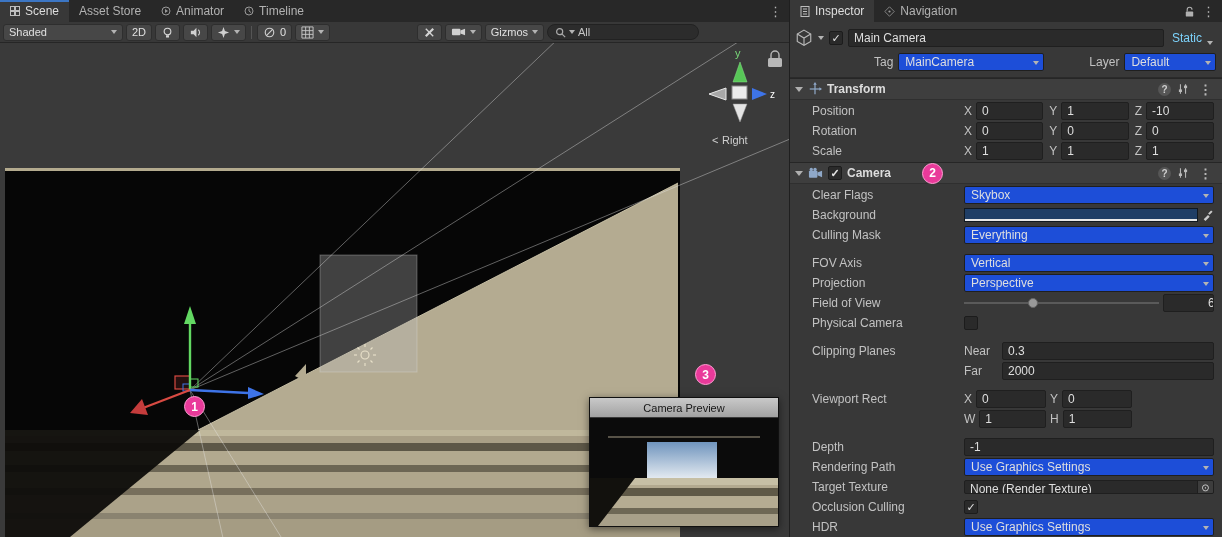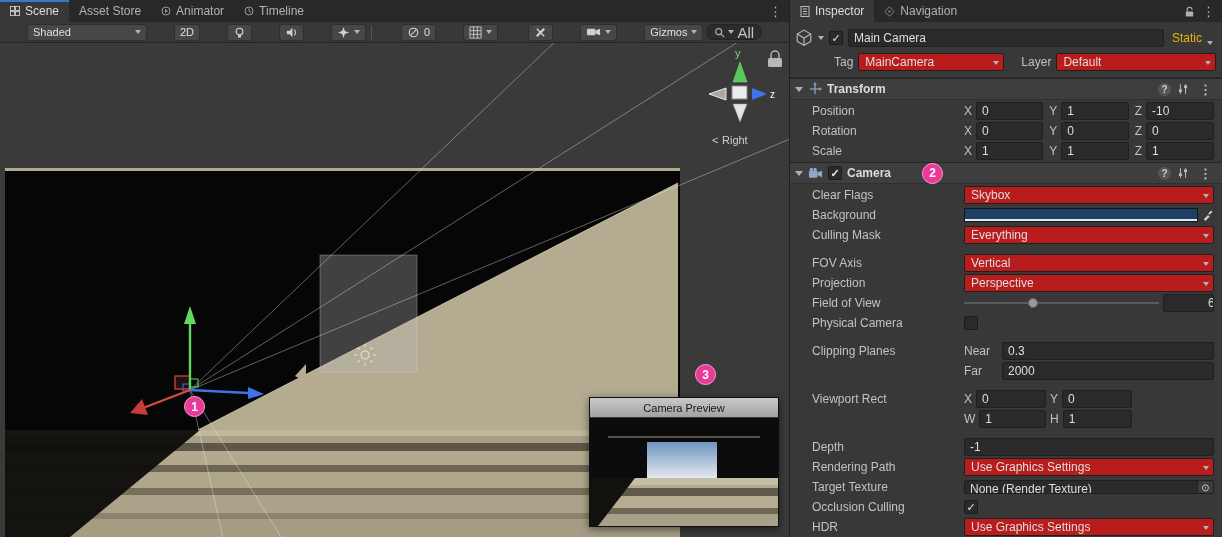--- a/index.html
+++ b/index.html
@@ -8,21 +8,21 @@
   .app { position:relative; width:1222px; height:537px; display:flex; }
 
   
   .dd-arrow { width:0; height:0; border-left:3.5px solid transparent; border-right:3.5px solid transparent;
     border-top:4px solid #b4b4b4; flex:none; }
   .foldout { width:0; height:0; border-left:4px solid transparent; border-right:4px solid transparent;
     border-top:5px solid #b0b0b0; flex:none; }
   .kebab { color:#b8b8b8; font-size:13px; line-height:1; padding:0 4px; cursor:default; }
   .field { background:#2a2a2a; border:1px solid #1f1f1f; border-radius:2px; height:18px; line-height:16px;
     padding:0 5px; color:#dfdfdf; font-size:12px; overflow:hidden; white-space:nowrap; }
-  .ddfield { position:relative; background:#b91c1c; border:1px solid #1f1f1f; border-radius:2px; height:18px;
+  .ddfield { position:relative; background:#1d4ed8; border:1px solid #1f1f1f; border-radius:2px; height:18px;
     line-height:16px; padding:0 16px 0 6px; color:#dfdfdf; overflow:hidden; white-space:nowrap; }
   .ddfield .dd-arrow { position:absolute; right:4px; top:7px; }
   .cb { width:14px; height:14px; background:#2a2a2a; border:1px solid #1c1c1c; border-radius:2px; flex:none;
     display:flex; align-items:center; justify-content:center; font-size:11px; color:#e4e4e4; line-height:1; }
   .help { width:13px; height:13px; border-radius:50%; background:#565656; color:#cfcfcf; font-size:10px;
     display:flex; align-items:center; justify-content:center; flex:none; }
   .badge { position:absolute; width:21px; height:21px; border-radius:50%; background:#e93a9a;
     border:1px solid #ff9ed2; color:#fff; font-size:12px; font-weight:bold;
     display:flex; align-items:center; justify-content:center; z-index:30; }
 
@@ -32,44 +32,44 @@
   .tab.active { background:#383838; color:#dedede; }
   .tab.accent::before { content:""; position:absolute; top:0; left:0; right:0; height:2px; background:#3c76c4; }
   .tabbar .right { margin-left:auto; display:flex; align-items:center; gap:2px; padding-right:3px; }
 
   
   .scene-panel { width:790px; height:537px; display:flex; flex-direction:column; background:#3a3a3a;
     border-right:1px solid #1f1f1f; }
   .toolbar { height:21px; background:#383838; border-bottom:1px solid #262626; display:flex; align-items:center;
     padding:0 3px; gap:3px; flex:none; }
   .tbtn { height:17px; display:flex; align-items:center; gap:4px; padding:0 5px; background:#474747;
-    border:1px solid #2e2e2e; border-radius:3px; font-size:11px; color:#e0e0e0; flex:none; white-space:nowrap;margin-left:24px; }
+    border:1px solid #2e2e2e; border-radius:3px; font-size:11px; color:#e0e0e0; flex:none; white-space:nowrap; }
   .tbtn.wide { width:120px; justify-content:space-between; }
   .tsep { width:1px; height:13px; background:#555; margin:0 2px; flex:none; }
   .flexspacer { flex:1; }
   .searchbox { height:16px; width:152px; background:#2c2c2c; border:1px solid #222; border-radius:9px;
-    display:flex; align-items:center; gap:3px; padding:0 7px; color:#c4c4c4; font-size:15px; }
+    display:flex; align-items:center; gap:3px; padding:0 7px; color:#c4c4c4; font-size:11px; }
   .endpad { width:84px; flex:none; }
 
   .viewport { position:relative; flex:1; background:#3a3a3a; overflow:hidden; }
   .scene-svg { position:absolute; left:0; top:0; }
 
   .camera-preview { position:absolute; left:589px; top:354px; width:190px; height:130px;
     border:1px solid #101010; background:#4c1d95; box-shadow:0 2px 8px rgba(0,0,0,.5); z-index:20; }
   .cp-header { height:20px; background:linear-gradient(#c9c9c9,#a2a2a2); border-bottom:1px solid #3a3a3a;
     color:#161616; font-size:11px; display:flex; align-items:center; justify-content:center; }
 
   
   .inspector { width:432px; height:537px; background:#383838; display:flex; flex-direction:column; overflow:hidden; }
   .go-header { padding:5px 6px 5px 5px; border-bottom:1px solid #2a2a2a; flex:none; }
   .go-row1 { display:flex; align-items:center; gap:5px; height:22px; }
   .go-row1 .field { flex:1; }
-  .staticbtn { display:flex; align-items:flex-end; gap:5px; padding:0 3px; color:#eab308; }
+  .staticbtn { display:flex; align-items:flex-end; gap:5px; padding:0 3px; color:#7dd3fc; }
   .go-row2 { display:flex; align-items:center; gap:5px; height:20px; margin-top:3px; padding-left:39px; }
-  .go-row2 .lbl { color:#c2c2c2; flex:none; }
+  .go-row2 .lbl { color:#c2c2c2; flex:none;margin-left:40px; }
   .tag-dd { width:146px; }
   .layer-lbl { margin-left:12px; }
   .layer-dd { flex:1; }
 
   .comp-header { height:22px; background:#3e3e3e; border-top:1px solid #262626; border-bottom:1px solid #2f2f2f;
     display:flex; align-items:center; gap:5px; padding:0 6px 0 5px; font-weight:bold; color:#dcdcdc; flex:none;
     position:relative; }
   .hdr-right { margin-left:auto; display:flex; align-items:center; gap:6px; }
   .insp-badge { position:static; flex:none; margin-left:26px; }
 

